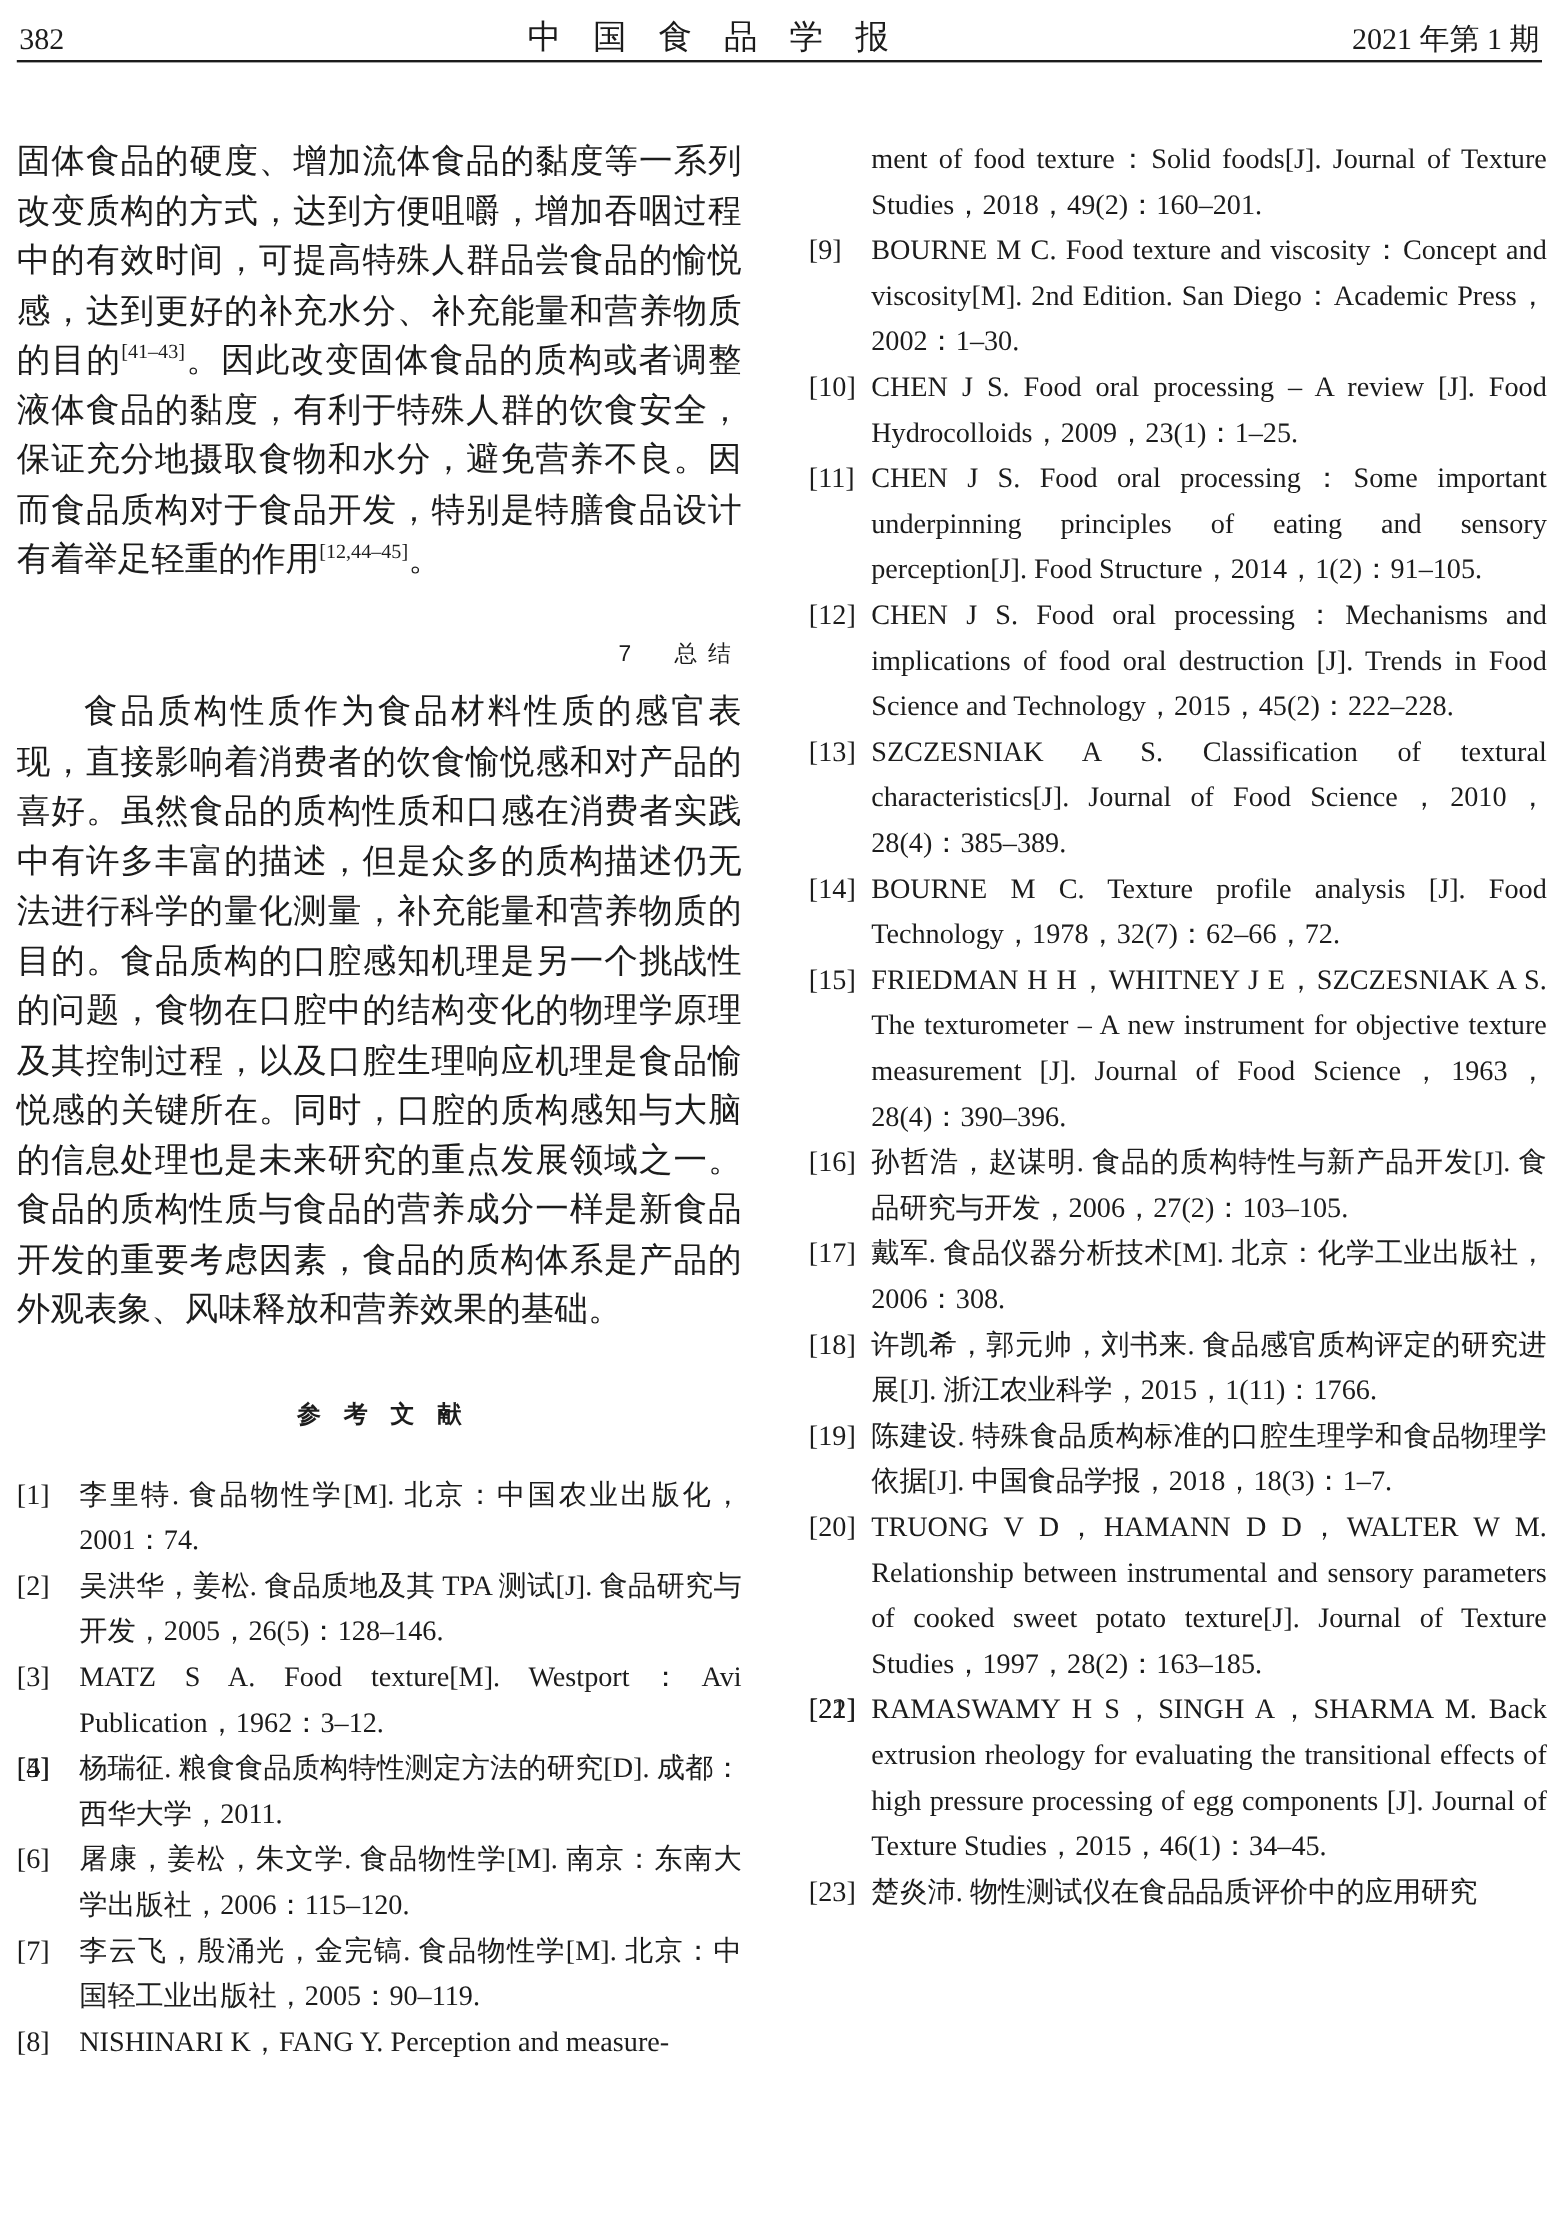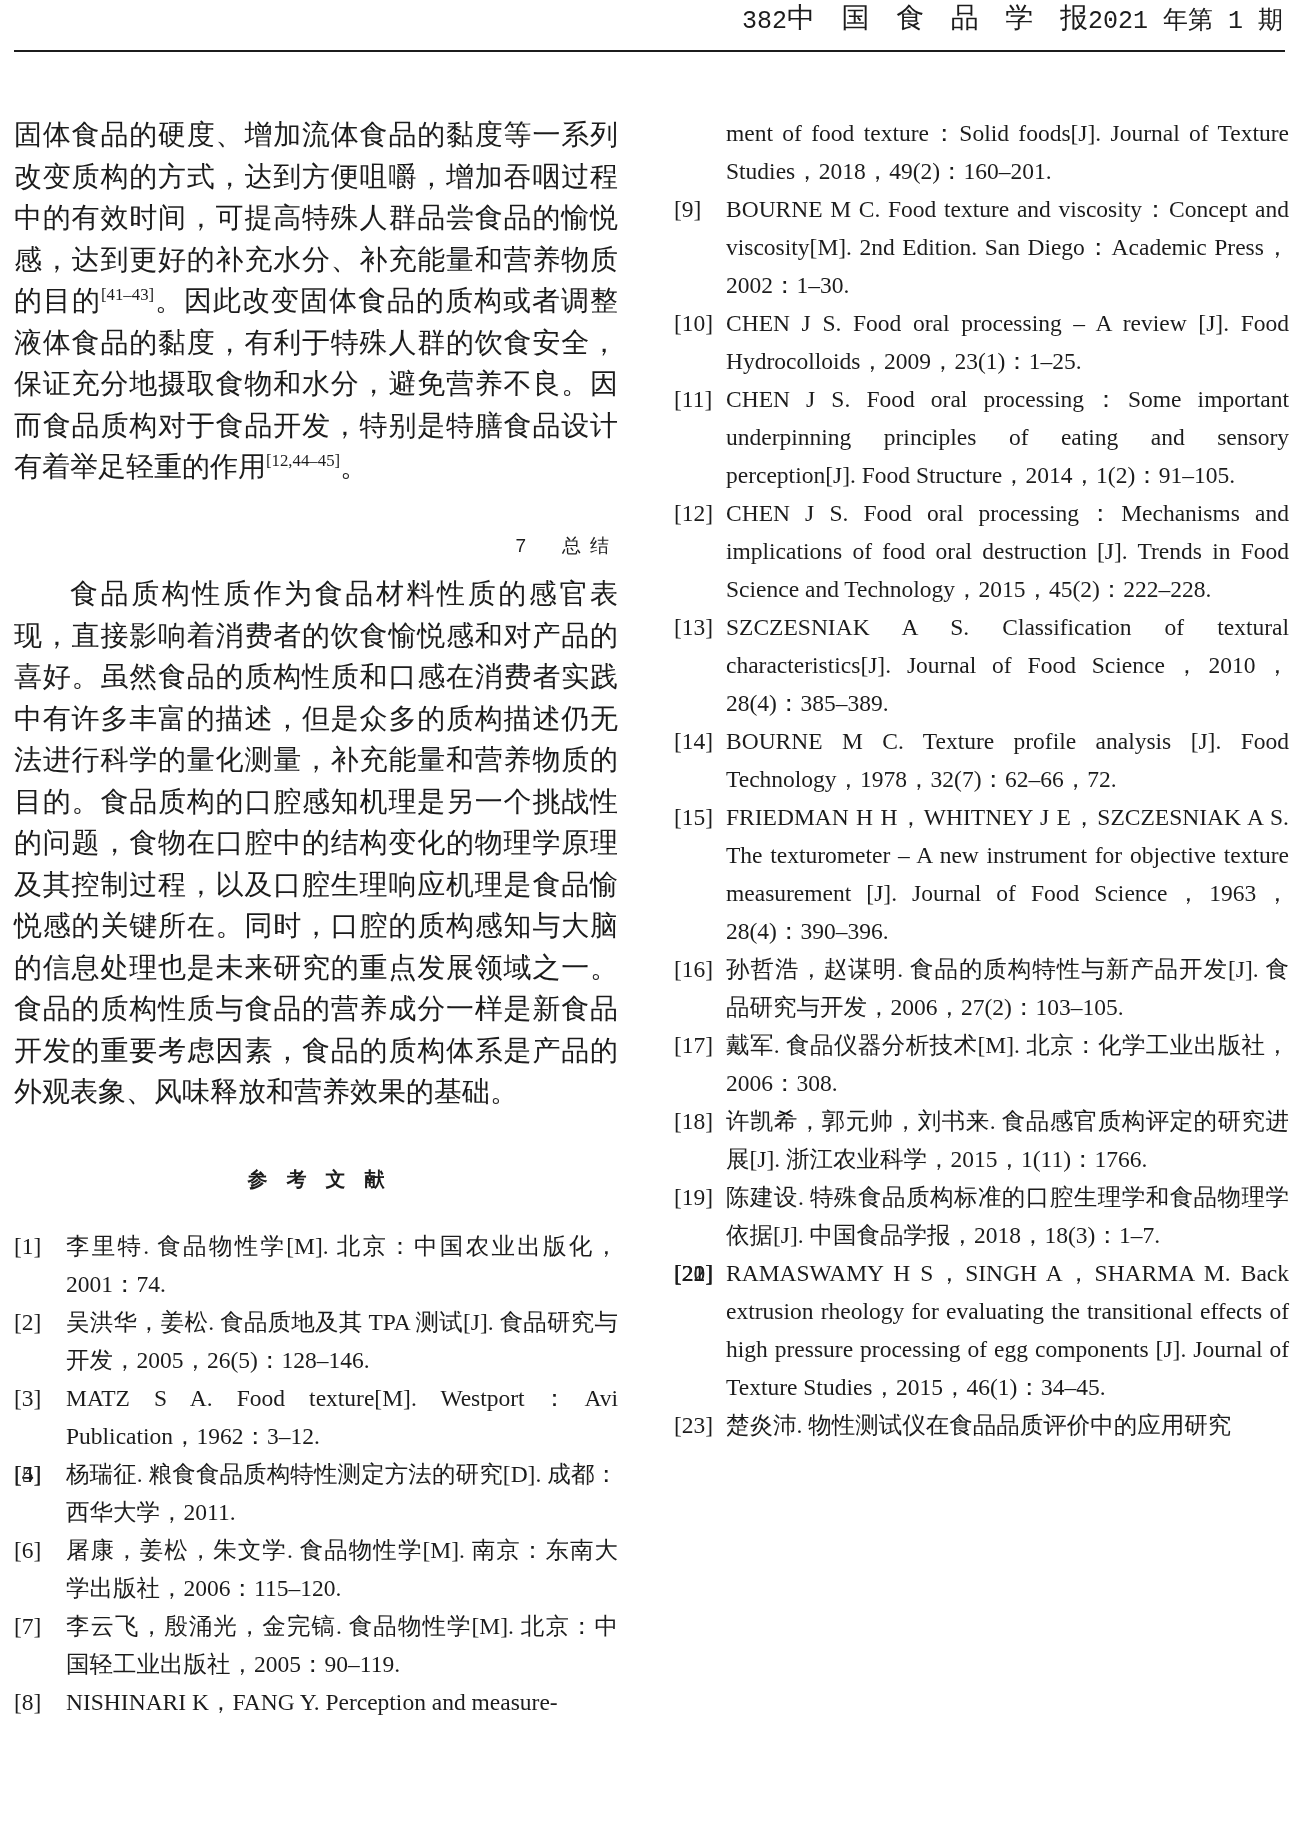--- a/index.html
+++ b/index.html
@@ -3,22 +3,22 @@
 <meta charset="utf-8">
 <style>
   html,body{margin:0;padding:0;background:#ffffff;}
   .page{
     width:1295px;height:1844px;background:#fff;color:#1c1c1c;
     font-family:"Liberation Serif","DejaVu Serif",serif;
     overflow:hidden;box-sizing:border-box;padding:0 10px 0 14px;position:relative;
   }
   
   .hdr{
-    display:flex;justify-content:flex-end;align-items:flex-end;
-    border-bottom:2.5px solid #1c1c1c;padding:14px 2px 16px 2px;height:52px;box-sizing:border-box;font-family:Liberation Mono, monospace;
+    display:flex;justify-content:space-between;align-items:flex-end;
+    border-bottom:2.5px solid #1c1c1c;padding:14px 2px 4px 2px;height:52px;box-sizing:border-box;
   }
   .hdr .pageno,.hdr .issue{font-size:25px;line-height:1;}
   .hdr .jtitle{font-size:28px;line-height:1;letter-spacing:0.95em;margin-right:-0.95em;white-space:nowrap;}
   
   main{display:flex;gap:36px;padding-top:62px;}
   .col-l{width:604px;flex:none;}
   .col-r{width:615px;flex:none;margin-left:20px;}
   
   .bpar{font-size:28px;line-height:41.5px;text-align:justify;margin:0;}
   .bpar.indent{text-indent:2em;}
@@ -84,21 +84,21 @@
         <li class="ref"><span class="rnum">[10]</span><span>CHEN J S. Food oral processing – A review [J]. Food Hydrocolloids，2009，23(1)：1–25.</span></li>
         <li class="ref"><span class="rnum">[11]</span><span>CHEN J S. Food oral processing：Some important underpinning principles of eating and sensory perception[J]. Food Structure，2014，1(2)：91–105.</span></li>
         <li class="ref"><span class="rnum">[12]</span><span>CHEN J S. Food oral processing：Mechanisms and implications of food oral destruction [J]. Trends in Food Science and Technology，2015，45(2)：222–228.</span></li>
         <li class="ref"><span class="rnum">[13]</span><span>SZCZESNIAK A S. Classification of textural characteristics[J]. Journal of Food Science，2010，28(4)：385–389.</span></li>
         <li class="ref"><span class="rnum">[14]</span><span>BOURNE M C. Texture profile analysis [J]. Food Technology，1978，32(7)：62–66，72.</span></li>
         <li class="ref"><span class="rnum">[15]</span><span>FRIEDMAN H H，WHITNEY J E，SZCZESNIAK A S. The texturometer – A new instrument for objective texture measurement [J]. Journal of Food Science，1963，28(4)：390–396.</span></li>
         <li class="ref"><span class="rnum">[16]</span><span>孙哲浩，赵谋明. 食品的质构特性与新产品开发[J]. 食品研究与开发，2006，27(2)：103–105.</span></li>
         <li class="ref"><span class="rnum">[17]</span><span>戴军. 食品仪器分析技术[M]. 北京：化学工业出版社，2006：308.</span></li>
         <li class="ref"><span class="rnum">[18]</span><span>许凯希，郭元帅，刘书来. 食品感官质构评定的研究进展[J]. 浙江农业科学，2015，1(11)：1766.</span></li>
         <li class="ref"><span class="rnum">[19]</span><span>陈建设. 特殊食品质构标准的口腔生理学和食品物理学依据[J]. 中国食品学报，2018，18(3)：1–7.</span></li>
-        <li class="ref"><span class="rnum">[20]</span></li>
+        <li class="ref"><span class="rnum">[20]</span><span>TRUONG V D，HAMANN D D，WALTER W M. Relationship between instrumental and sensory parameters of cooked sweet potato texture[J]. Journal of Texture Studies，1997，28(2)：163–185.</span></li>
         <li class="ref"><span class="rnum">[21]</span></li>
         <li class="ref"><span class="rnum">[22]</span><span>RAMASWAMY H S，SINGH A，SHARMA M. Back extrusion rheology for evaluating the transitional effects of high pressure processing of egg components [J]. Journal of Texture Studies，2015，46(1)：34–45.</span></li>
         <li class="ref"><span class="rnum">[23]</span><span>楚炎沛. 物性测试仪在食品品质评价中的应用研究</span></li>
       </ul>
     </div>
 
   </main>
 </div>
 
 </body></html>

